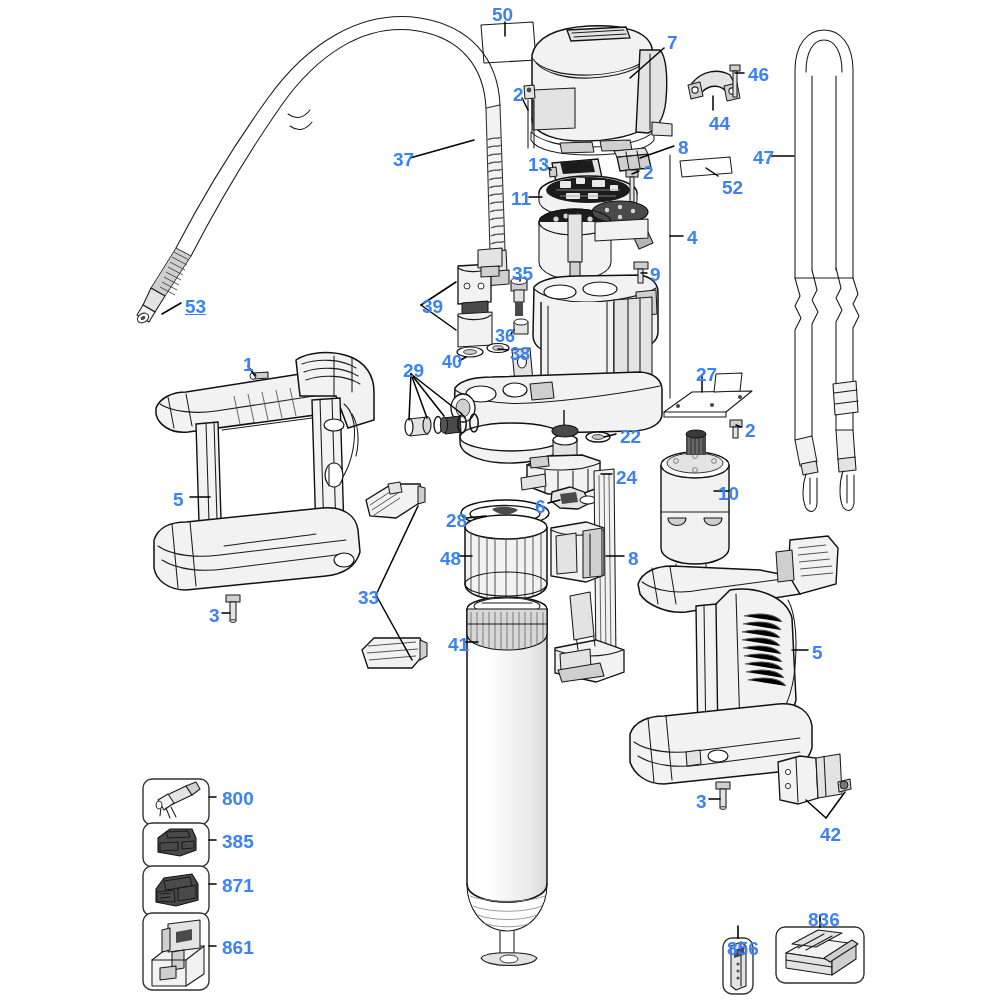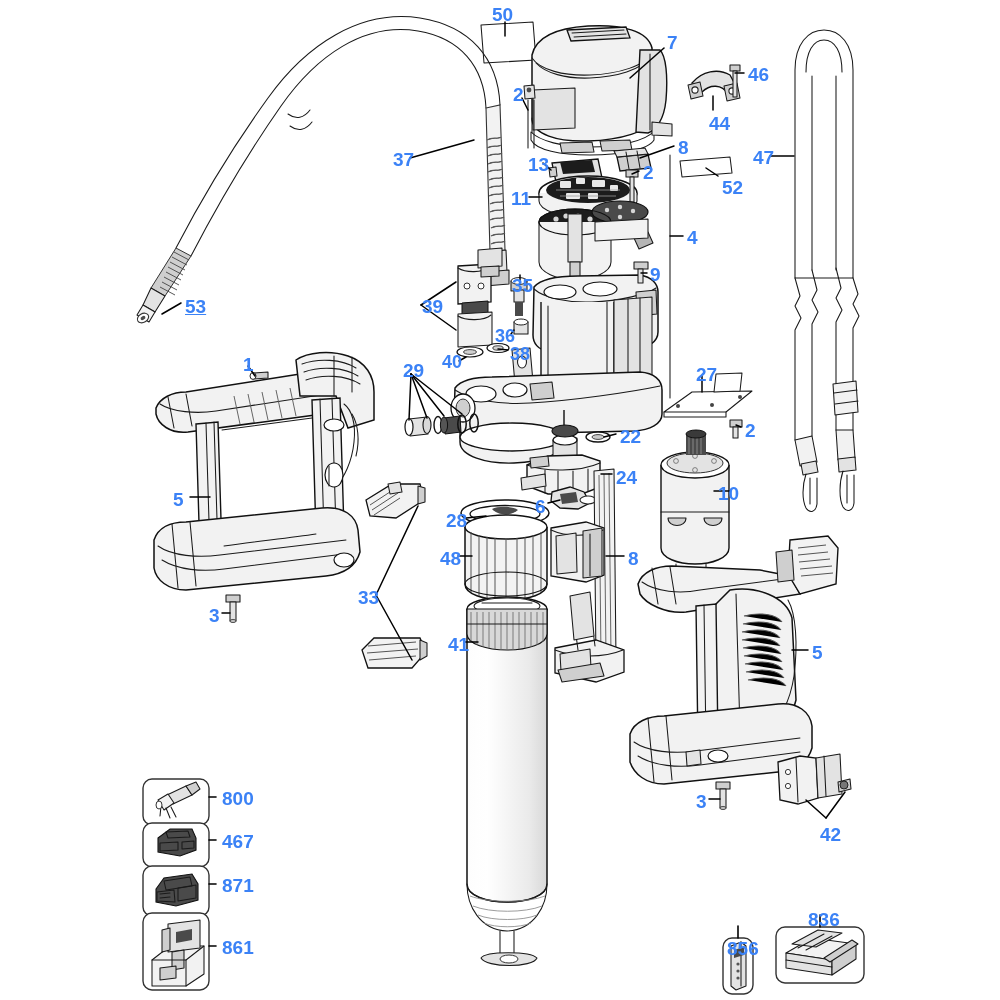--- a/index.html
+++ b/index.html
@@ -765,21 +765,21 @@
   <div class="callout" style="left:709px;top:114px;">44</div>
   <div class="callout" style="left:678px;top:138px;">8</div>
   <div class="callout" style="left:528px;top:155px;">13</div>
   <div class="callout" style="left:643px;top:163px;">2</div>
   <div class="callout" style="left:753px;top:148px;">47</div>
   <div class="callout" style="left:722px;top:178px;">52</div>
   <div class="callout" style="left:393px;top:150px;">37</div>
   <div class="callout" style="left:511px;top:189px;">11</div>
   <div class="callout" style="left:687px;top:228px;">4</div>
   <div class="callout" style="left:650px;top:265px;">9</div>
-  <div class="callout" style="left:512px;top:264px;margin-top:12px;">35</div>
+  <div class="callout" style="left:512px;top:264px;">35</div>
   <div class="callout" style="left:185px;top:297px;text-decoration:underline;">53</div>
   <div class="callout" style="left:422px;top:297px;">39</div>
   <div class="callout small" style="left:495px;top:327px;">36</div>
   <div class="callout small" style="left:510px;top:345px;">38</div>
   <div class="callout small" style="left:442px;top:353px;">40</div>
   <div class="callout" style="left:243px;top:355px;">1</div>
   <div class="callout" style="left:403px;top:361px;">29</div>
   <div class="callout" style="left:696px;top:365px;">27</div>
   <div class="callout" style="left:745px;top:421px;">2</div>
   <div class="callout" style="left:620px;top:427px;">22</div>
@@ -790,19 +790,19 @@
   <div class="callout" style="left:446px;top:511px;">28</div>
   <div class="callout" style="left:440px;top:549px;">48</div>
   <div class="callout" style="left:628px;top:549px;">8</div>
   <div class="callout" style="left:358px;top:588px;">33</div>
   <div class="callout" style="left:209px;top:606px;">3</div>
   <div class="callout" style="left:448px;top:635px;">41</div>
   <div class="callout" style="left:812px;top:643px;">5</div>
   <div class="callout" style="left:696px;top:792px;">3</div>
   <div class="callout" style="left:820px;top:825px;">42</div>
   <div class="callout" style="left:222px;top:789px;">800</div>
-  <div class="callout" style="left:222px;top:832px;">467</div>
+  <div class="callout" style="left:222px;top:832px;">385</div>
   <div class="callout" style="left:222px;top:876px;text-align:right;">871</div>
   <div class="callout" style="left:222px;top:938px;">861</div>
   <div class="callout" style="left:727px;top:915px;margin-top:24px;">856</div>
   <div class="callout" style="left:808px;top:910px;">836</div>
 
 </div>
 
 </body></html>

